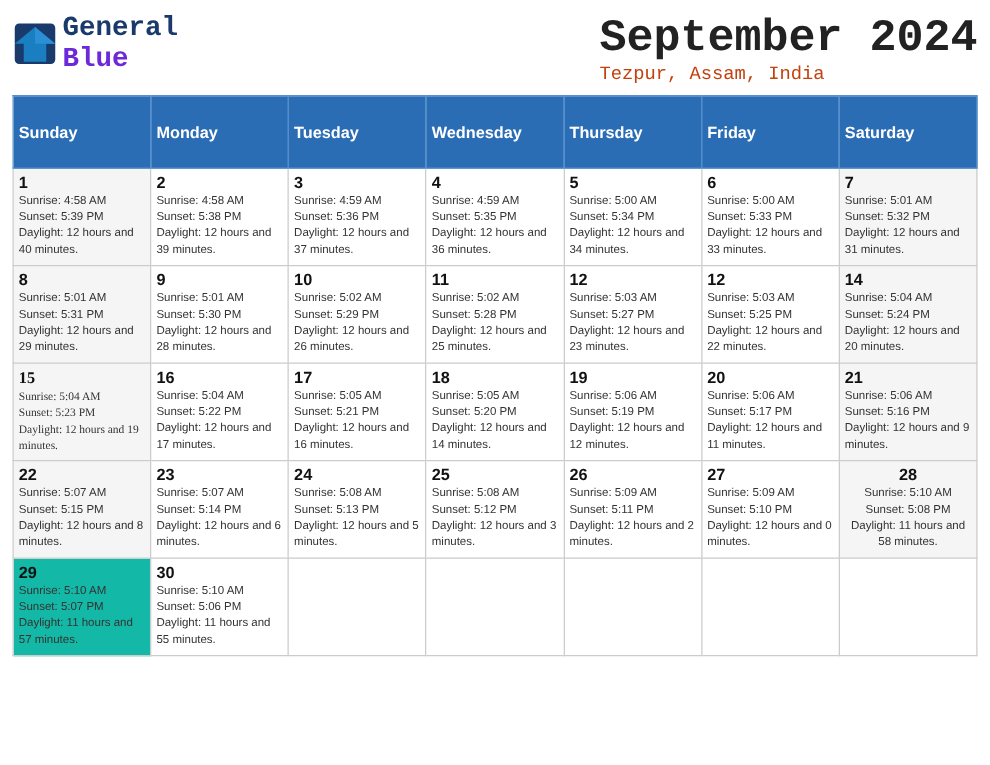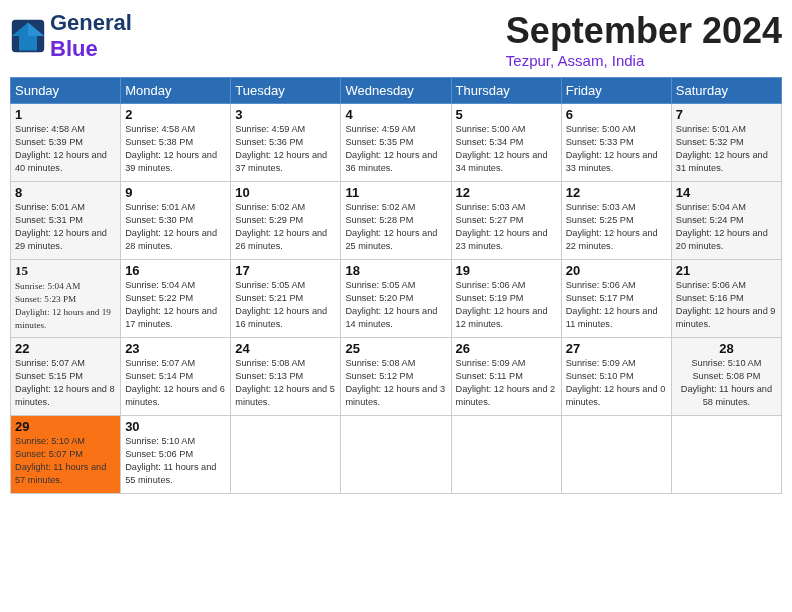--- a/index.html
+++ b/index.html
@@ -9,20 +9,21 @@
       width: 792px;
       height: 612px;
       overflow: hidden;
       padding: 10px;
     }
     .header {
       display: flex;
       justify-content: space-between;
       align-items: flex-start;
       margin-bottom: 8px;
+      font-family: Liberation Mono, monospace;
     }
     .logo {
       display: flex;
       align-items: center;
       font-size: 22px;
       font-weight: bold;
       color: #1a3a6b;
     }
     .logo .general { color: #1a3a6b; }
     .logo .blue { color: #6d28d9; }
@@ -33,33 +34,33 @@
     }
     .title-block {
     }
     .month-title {
       font-size: 36px;
       font-weight: bold;
       color: #222;
     }
     .location {
       font-size: 15px;
-      color: #6d28d9;
+      color: #c2410c;
     }
     .calendar {
       width: 100%;
       border-collapse: collapse;
       table-layout: fixed;
     }
     .calendar thead tr th {
       background: #2a6db5;
       color: #fff;
       font-size: 13px;
-      font-weight: normal;
-      padding: 5px 4px;
+      font-weight: bold;
+      padding: 21px 4px;
       border: 1px solid #5590cc;
       text-align: left;
     }
     .calendar tbody tr td {
       border: 1px solid #ccc;
       vertical-align: top;
       padding: 3px 4px;
       font-size: 9.5px;
       color: #333;
       height: 78px;
@@ -228,21 +229,21 @@
         <td>
           <span class="day-num">27</span>
           <div class="day-info">Sunrise: 5:09 AM<br>Sunset: 5:10 PM<br>Daylight: 12 hours and 0 minutes.</div>
         </td>
         <td style="background: rgb(245, 245, 245); text-align: center;">
           <span class="day-num">28</span>
           <div class="day-info">Sunrise: 5:10 AM<br>Sunset: 5:08 PM<br>Daylight: 11 hours and 58 minutes.</div>
         </td>
       </tr>
       <tr>
-        <td style="background: #f97316;">
+        <td style="background: #14b8a6;">
           <span class="day-num">29</span>
           <div class="day-info">Sunrise: 5:10 AM<br>Sunset: 5:07 PM<br>Daylight: 11 hours and 57 minutes.</div>
         </td>
         <td>
           <span class="day-num">30</span>
           <div class="day-info">Sunrise: 5:10 AM<br>Sunset: 5:06 PM<br>Daylight: 11 hours and 55 minutes.</div>
         </td>
         <td class="empty"></td>
         <td class="empty"></td>
         <td class="empty"></td>

